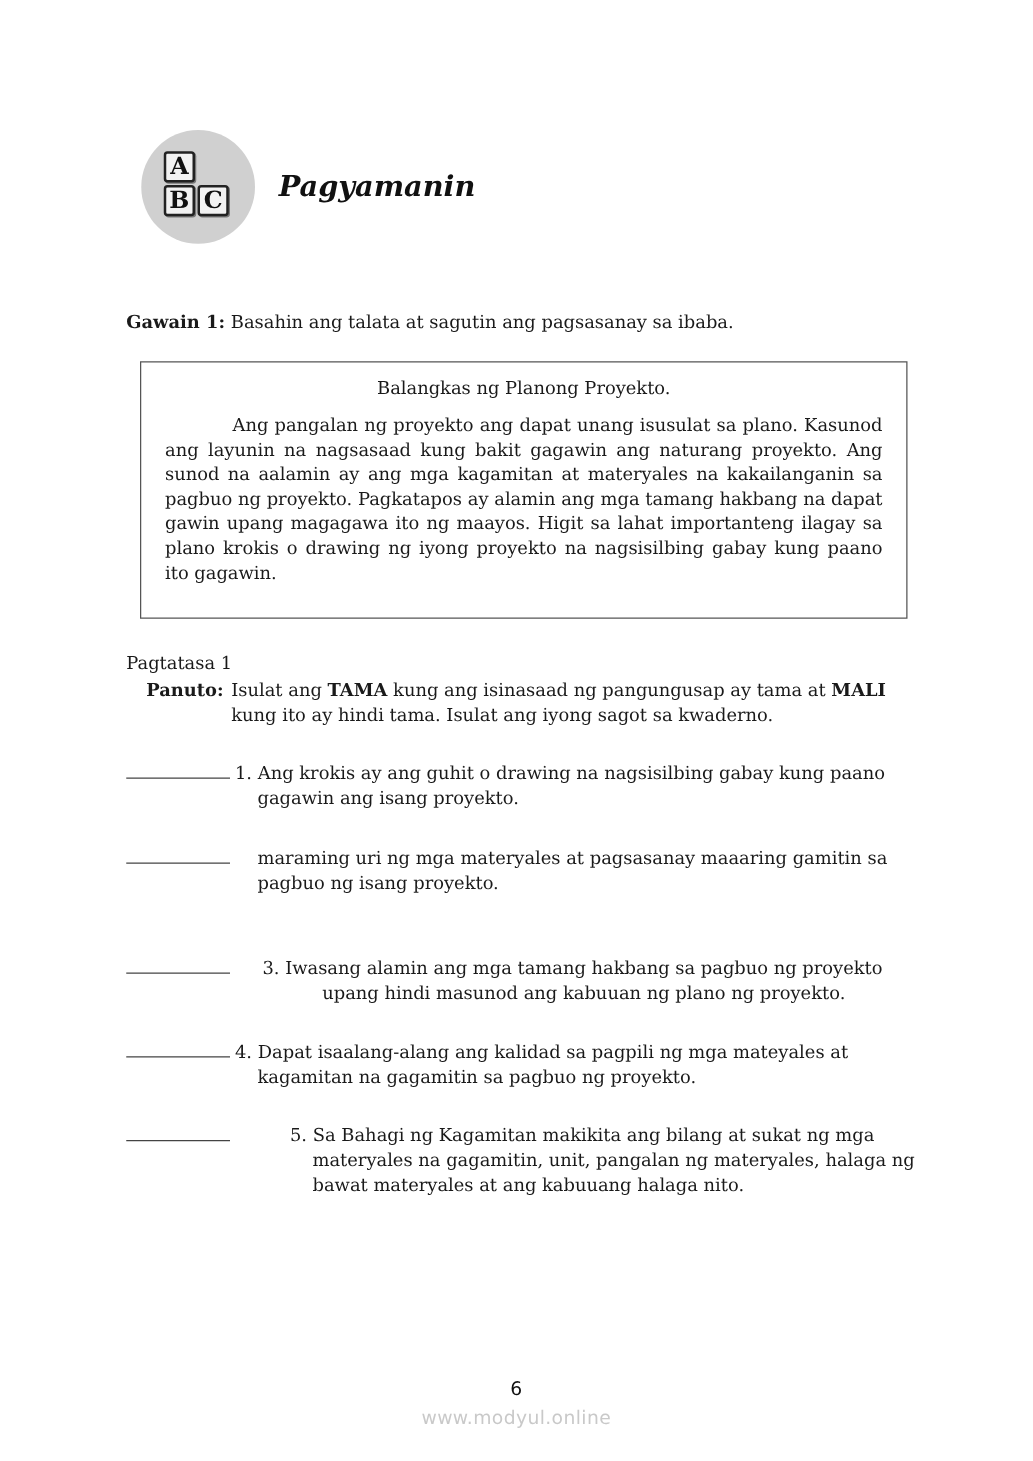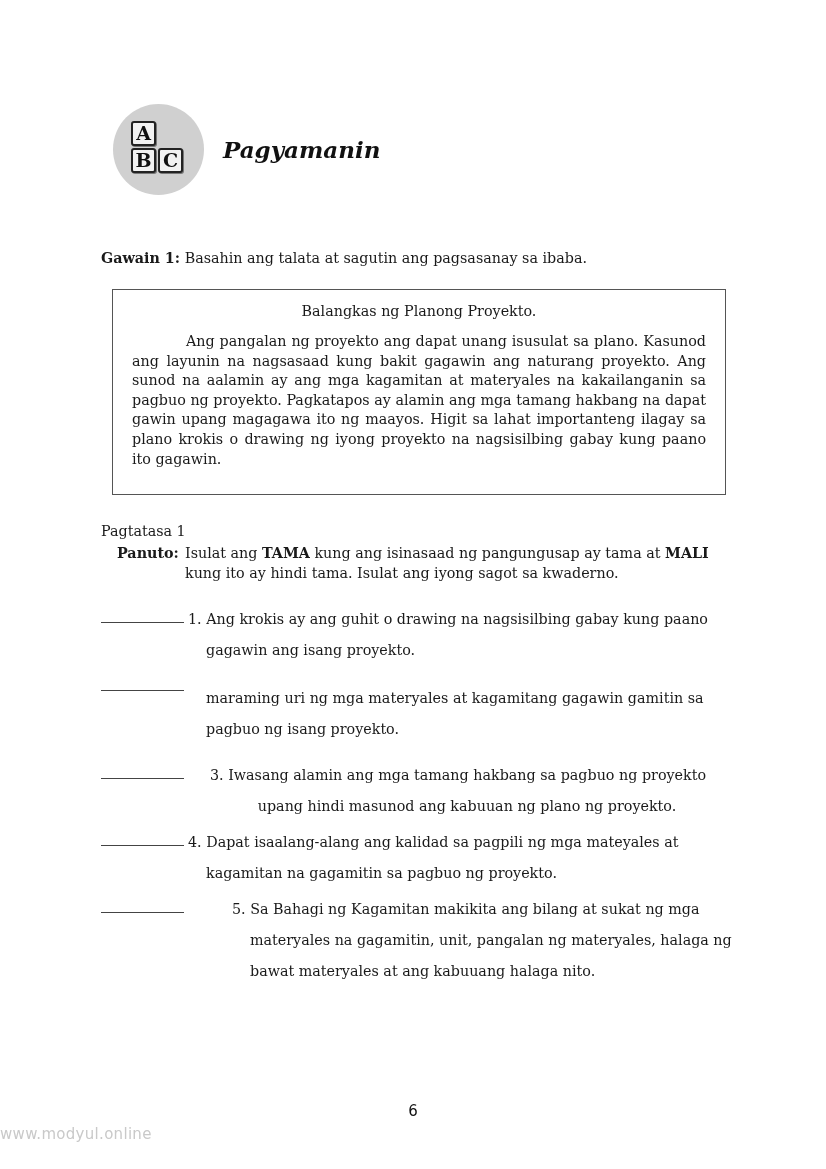--- a/index.html
+++ b/index.html
@@ -38,23 +38,23 @@
     .panuto { left: 101px; top: 543px; width: 627px; margin-left: 16px; }
     .panuto-row { display: flex; }
     .panuto-label { font-weight: bold; width: 68px; flex: none; }
     .panuto-text { text-align: justify; }
     .panuto-line2 { padding-left: 68px; }
     .item { position: absolute; left: 101px; width: 627px; display: flex; }
     .blank { width: 83px; flex: none; border-bottom: 1px solid #444; height: 13px; margin-right: 4px; }
     .num { width: 18px; flex: none; }
     .item-text { flex: 1; }
     .item-line { white-space: nowrap; }
-    .item-cont { padding-left: 18px; margin-top: 11px; }
+    .item-cont { padding-left: 18px; }
     .page-num { left: 0; width: 826px; top: 1102px; text-align: center; font-size: 15px; font-family: "DejaVu Sans", sans-serif; color: #111; }
-    .watermark { left: 0; width: 826px; top: 1125px; font-size: 15px; font-family: "DejaVu Sans", sans-serif; color: #c9c9c9; letter-spacing: 0.3px; }
+    .watermark { left: 0; width: 826px; top: 1125px; text-align: center; font-size: 15px; font-family: "DejaVu Sans", sans-serif; color: #c9c9c9; letter-spacing: 0.3px; }
     b { font-weight: bold; }
   </style>
 </head>
 <body>
 
 <div class="abs icon-circle">
   <div class="block" style="left:18px; top:17px;">A</div>
   <div class="block" style="left:18px; top:44px;">B</div>
   <div class="block" style="left:45px; top:44px;">C</div>
 </div>
@@ -88,21 +88,21 @@
   <div class="blank"></div>
   <div class="item-text">
     <div class="item-line"><span class="num">1.</span> <span>Ang krokis ay ang guhit o drawing na nagsisilbing gabay kung paano</span></div>
     <div class="item-line item-cont">gagawin ang isang proyekto.</div>
   </div>
 </div>
 
 <div class="item text" style="top:677px;">
   <div class="blank"></div>
   <div class="item-text">
-    <div class="item-line item-cont">maraming uri ng mga materyales at kagamitang gagawin gamitin sa</div>
+    <div class="item-line item-cont">maraming uri ng mga materyales at pagsasanay maaaring gamitin sa</div>
     <div class="item-line item-cont">pagbuo ng isang proyekto.</div>
   </div>
 </div>
 
 <div class="item text" style="top:765px;text-align:center;">
   <div class="blank"></div>
   <div class="item-text">
     <div class="item-line"><span class="num">3.</span> <span>Iwasang alamin ang mga tamang hakbang sa pagbuo ng proyekto</span></div>
     <div class="item-line item-cont">upang hindi masunod ang kabuuan ng plano ng proyekto.</div>
   </div>

